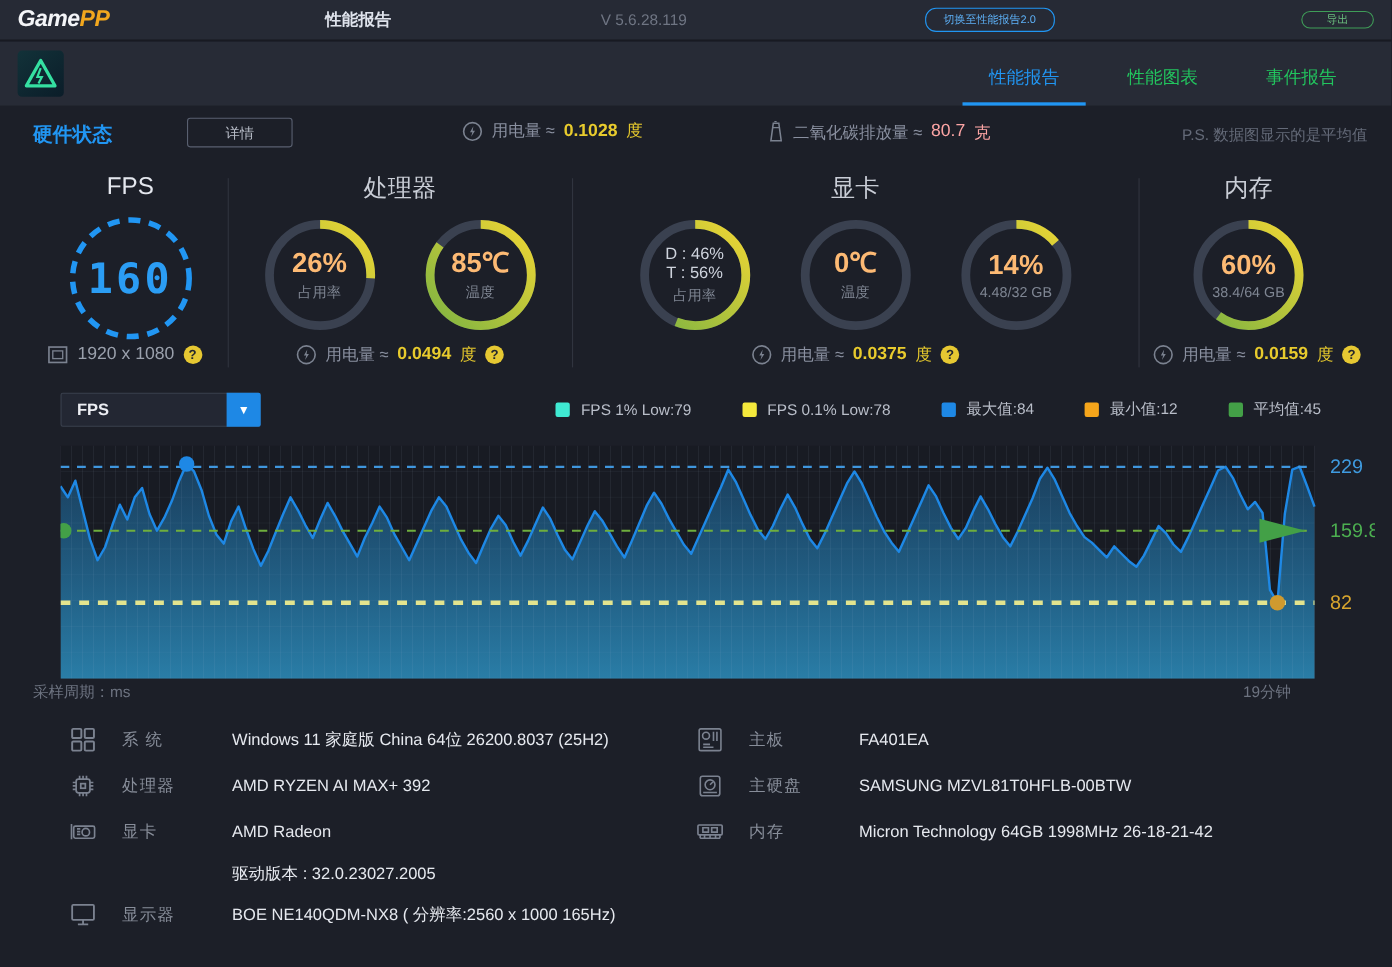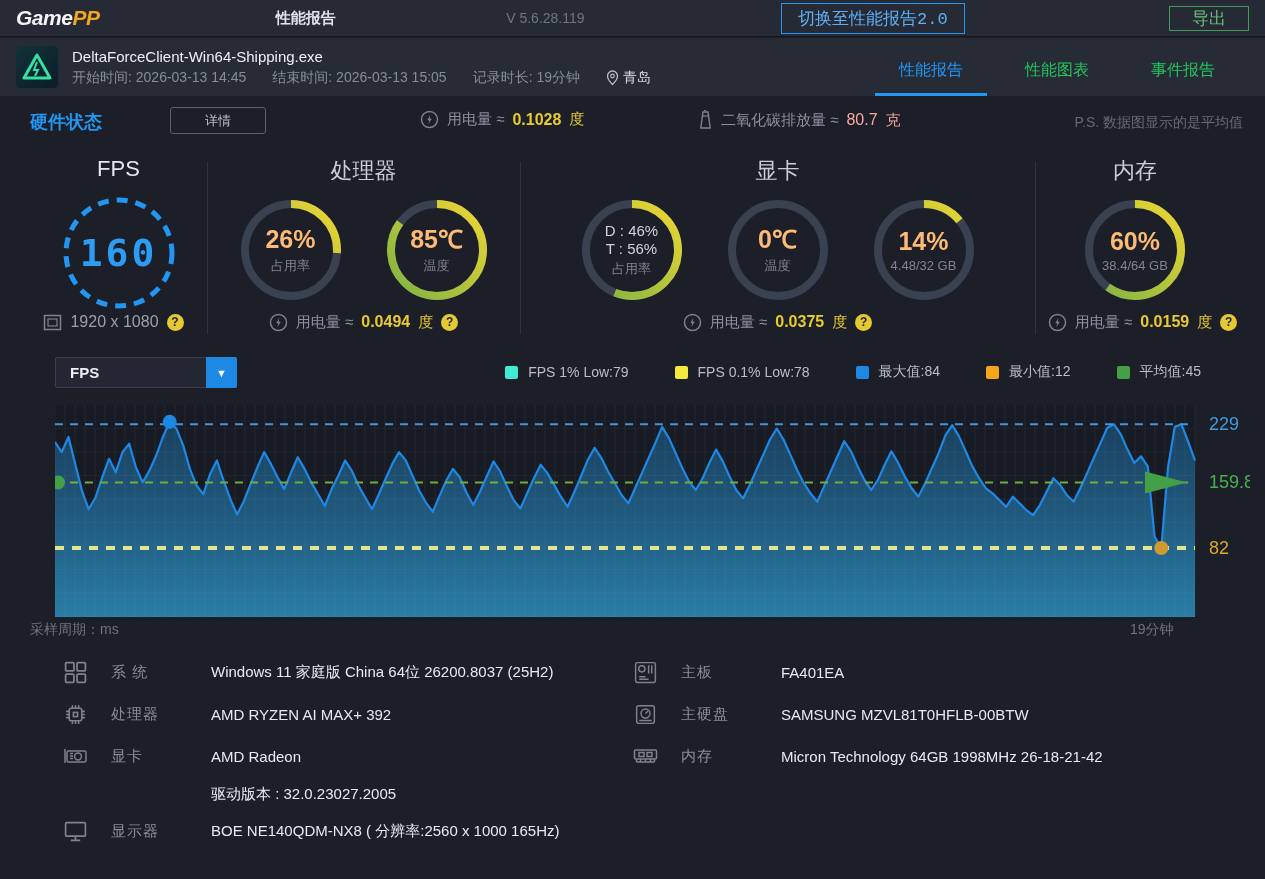--- a/index.html
+++ b/index.html
@@ -9,22 +9,22 @@
     font-family:"Liberation Sans",sans-serif;
   }
   
   .titlebar{position:absolute;top:0;left:0;right:0;height:37px;background:#262a35;
     display:flex;align-items:center;padding:0 16px;box-sizing:border-box;gap:16px;
     border-bottom:1px solid #14161d;justify-content:space-between;}
   .logo{font-style:italic;font-weight:bold;font-size:21px;white-space:nowrap;letter-spacing:-.5px}
   .logo .g{color:#f4f5f8}.logo .p{color:#f2a71e}
   .tb-title{font-size:15px;font-weight:bold;color:#dfe3ec;margin-left:6px}
   .tb-ver{font-size:14px;color:#6f7583}
-  .btn-outline{border:1px solid;background:transparent;font-size:17px;padding:3px 16px;
-    border-radius:0;cursor:pointer;font-family:Liberation Mono, monospace;white-space:nowrap}
+  .btn-outline{border:1px solid;background:transparent;font-size:10px;padding:3px 16px;
+    border-radius:10px;cursor:pointer;font-family:Liberation Sans, sans-serif;white-space:nowrap}
   .btn-blue{border-color:#2196f3;color:#5db0f6;margin-left:26px}
   .btn-green{border-color:#3f9d58;color:#6cc07f;margin-left:34px;padding:0 22px}
   .tb-right{margin-left:auto;display:flex;align-items:center;gap:18px}
   .checkrow{display:flex;align-items:center;gap:8px;font-size:14px;color:#e4e7ee}
   .checkbox{width:13px;height:13px;border:1px solid #9aa0ac;border-radius:2px;background:transparent}
   .cam{width:27px;height:21px;background:#1e88e5;border-radius:3px;display:flex;align-items:center;justify-content:center;position:relative}
   .cam::before{content:"";width:9px;height:9px;border:2px solid #fff;border-radius:50%}
   .winbtn{color:#9aa0ac;font-size:16px;width:22px;text-align:center;line-height:20px}
   
   .header{position:absolute;top:38px;left:0;right:0;height:58px;background:#272b36;
@@ -115,35 +115,20 @@
   <button class="btn-outline btn-blue">切换至性能报告2.0</button>
   <button class="btn-outline btn-green">导出</button>
 </div>
 
 <div class="header">
   <div class="gameicon">
     <svg width="32" height="30" viewBox="0 0 32 30">
         <path d="M16 3 L29 26 L3 26 Z" fill="none" stroke="#35e0a1" stroke-width="3" stroke-linejoin="round"></path>
         <path d="M16 10 L13 18 h4 l-3 6" fill="none" stroke="#35e0a1" stroke-width="2"></path>
       </svg>
-  </div>
-  <div class="ginfo">
-    <span class="gexe">DeltaForceClient-Win64-Shipping.exe</span>
-    <div class="gmeta">
-      <span>开始时间: 2026-03-13 14:45</span>
-      <span>结束时间: 2026-03-13 15:05</span>
-      <span>记录时长: 19分钟</span>
-      <span class="gloc">
-        <svg width="13" height="16" viewBox="0 0 13 16">
-            <path d="M6.5 1 A5 5 0 0 1 11.5 6 C11.5 9.5 6.5 14.5 6.5 14.5 C6.5 14.5 1.5 9.5 1.5 6 A5 5 0 0 1 6.5 1 Z" fill="none" stroke="#b7bcc6" stroke-width="1.3"></path>
-            <circle cx="6.5" cy="6" r="1.8" fill="none" stroke="#b7bcc6" stroke-width="1.2"></circle>
-          </svg>
-        <span>青岛</span>
-      </span>
-    </div>
   </div>
   <div class="tabs">
     <div class="tab active">性能报告</div>
     <div class="tab">性能图表</div>
     <div class="tab">事件报告</div>
   </div>
 </div>
 
 <div class="hw-title">硬件状态</div>
 <button class="detail-btn">详情</button>

